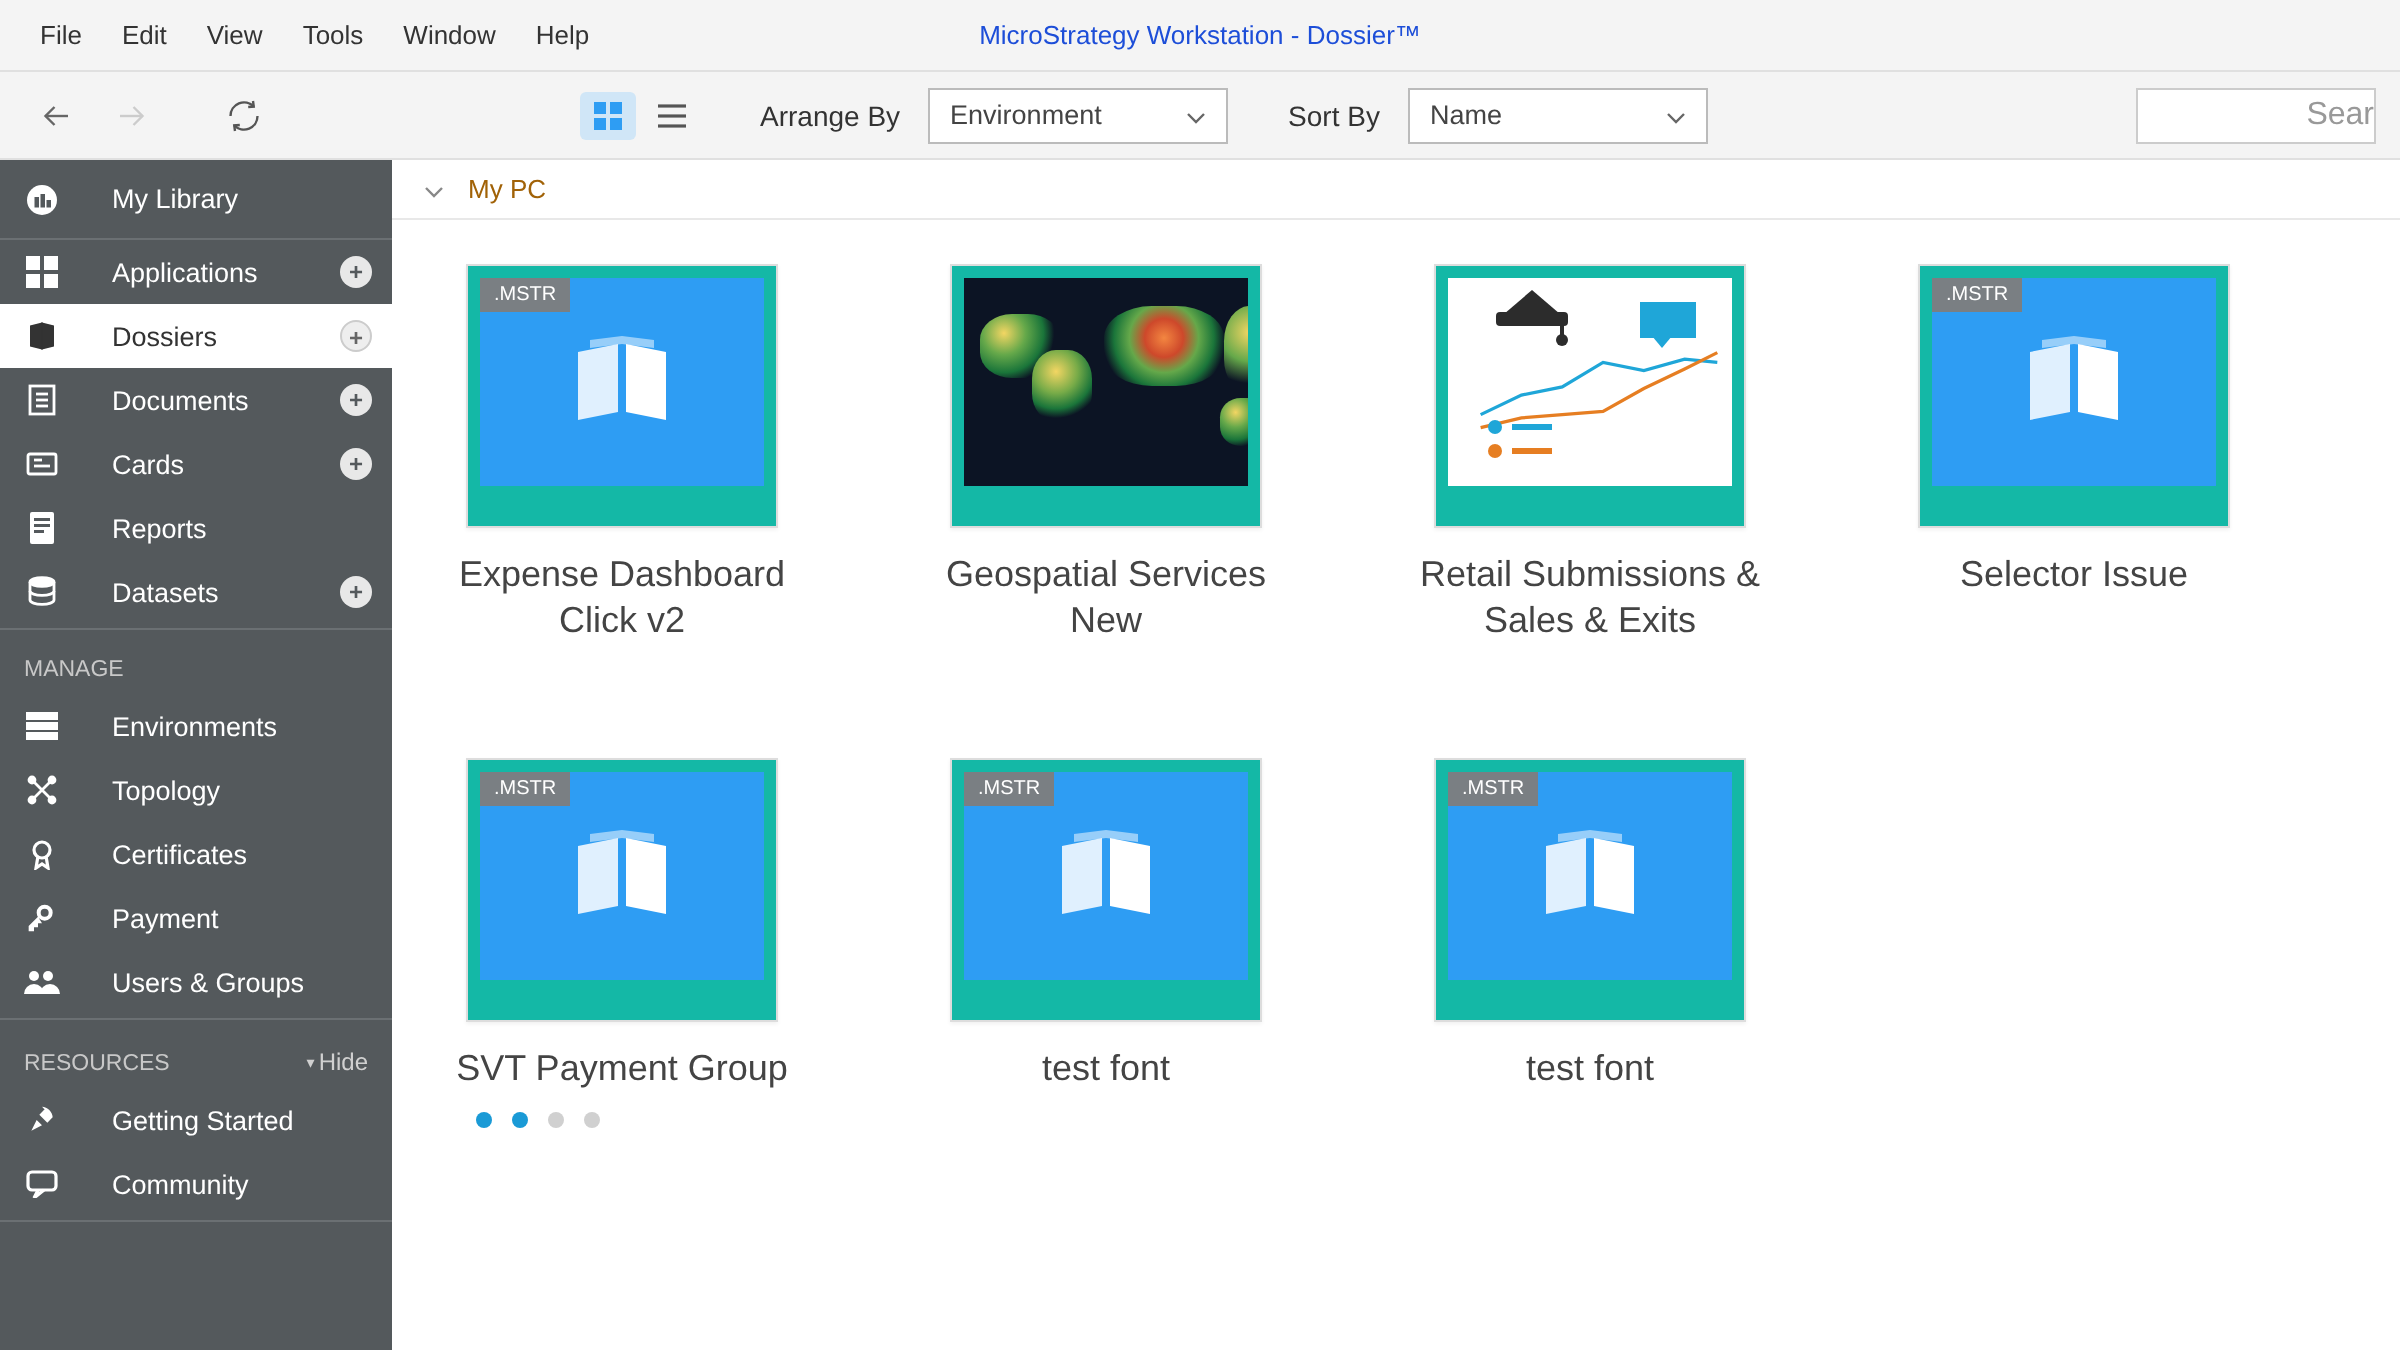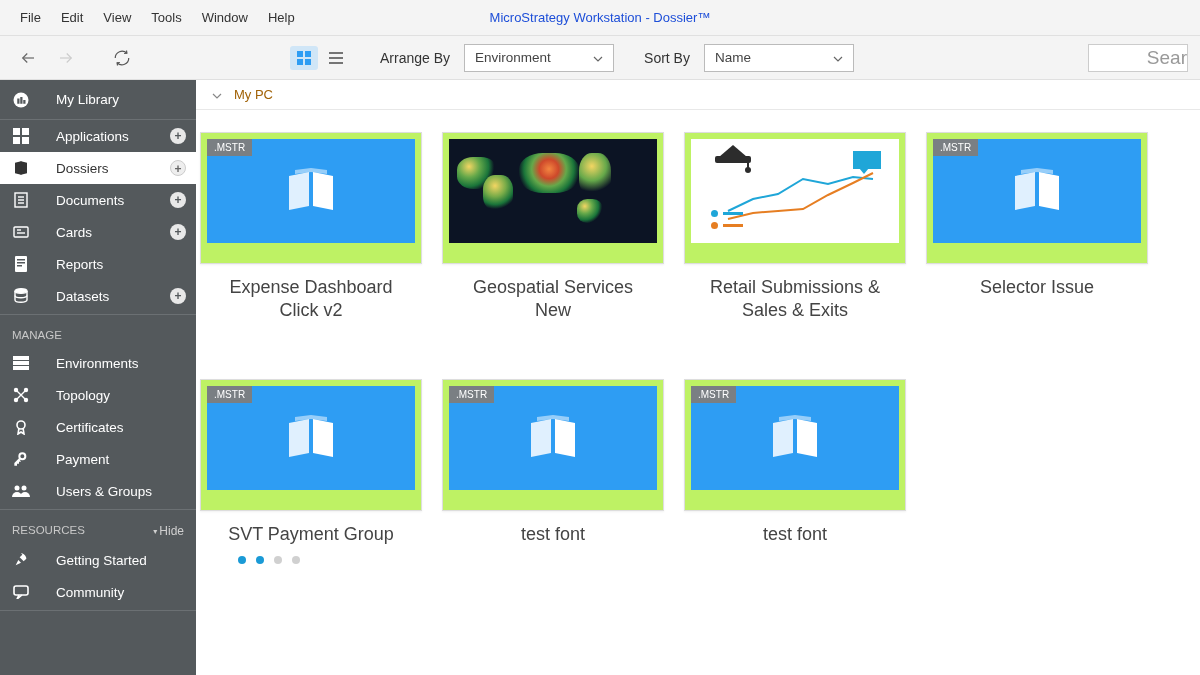--- a/index.html
+++ b/index.html
@@ -62,26 +62,26 @@
     padding: 0 10px;
     min-width: 150px;
     display: flex;
     align-items: center;
     justify-content: space-between;
     font-size: 13.5px;
   }
   .chev { margin-left: 14px; color: #777; }
   .search-stub {
     margin-left: auto;
-    width: 100px;
+    width: 120px;
     height: 28px;
     border: 1px solid #ccc;
     background: #fff;
     color: #999;
-    font-size: 19px;
+    font-size: 16px;
     display: flex;
     align-items: center;
     justify-content: flex-end;
     padding: 0 0 0 12px;
     overflow: hidden;
   }
 
   
   .body { display: flex; height: calc(675px - 36px - 44px); }
 
@@ -123,21 +123,21 @@
   }
   .side-item.selected .side-plus {
     background: #eee; color:#666; border:1px solid #ccc;
   }
   .side-section-label {
     font-size: 11.5px;
     color: #c8c8c8;
     padding: 14px 12px 6px;
     display: flex;
     justify-content: space-between;
-    align-items: flex-start;
+    align-items: flex-end;
   }
   .side-sep { height: 1px; background: #6b7073; margin-top: 2px;}
   .hide-link { font-size: 12px; color: #d0d0d0; display:flex; align-items:center; gap:2px;}
   .hide-link .tri { font-size: 8px; }
 
   
   .main {
     flex: 1;
     display: flex;
     flex-direction: column;
@@ -165,24 +165,24 @@
     flex-wrap: wrap;
     gap: 56px 56px;
   }
   .card {
     width: 186px;
     display: flex;
     flex-direction: column;
     align-items: center;
   }
   .thumb-frame {
-    width: 222px;
+    width: 156px;
     height: 132px;
     border: 1px solid #ddd;
-    background: #bef264;
+    background: #14b8a6;
     position: relative;
     padding: 6px;
     box-shadow: 0 1px 2px rgba(0,0,0,0.06);
   }
   .thumb {
     width: 100%; height: 104px;
     background: #2e9df3;
     display: flex;
     align-items: center;
     justify-content: center;

